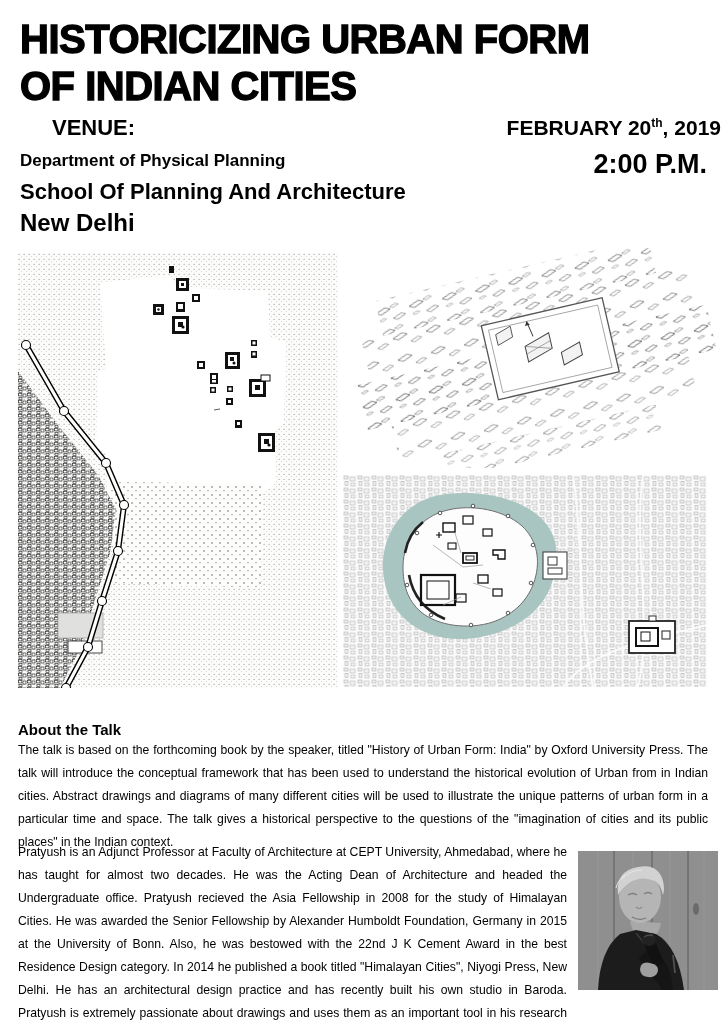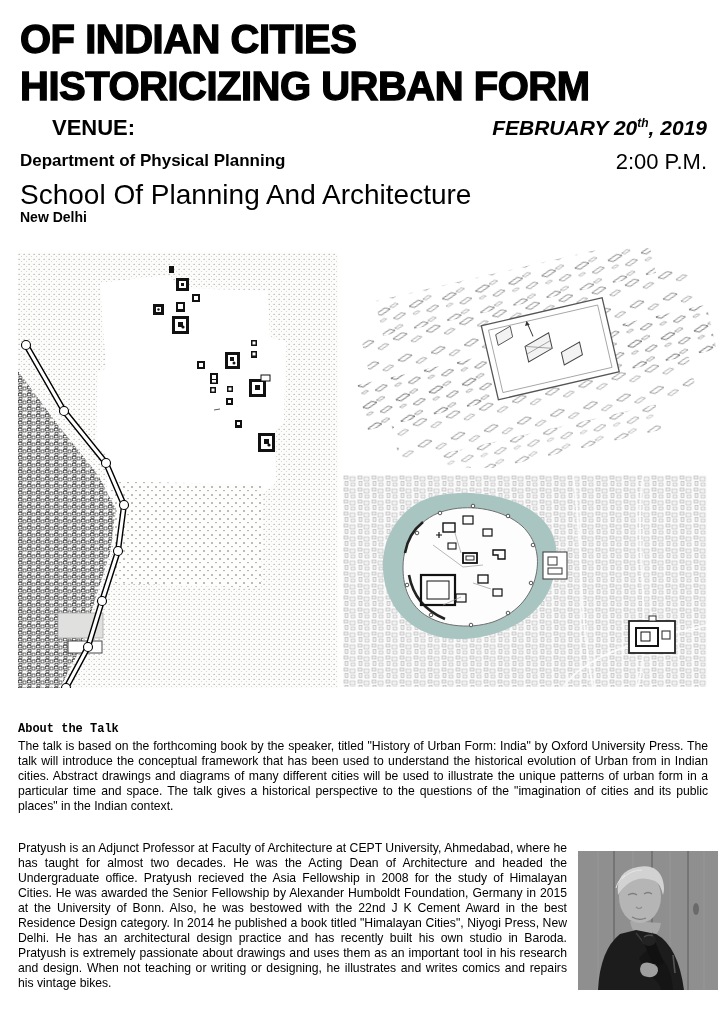--- a/index.html
+++ b/index.html
@@ -7,45 +7,45 @@
     position:relative;width:725px;height:1024px;background:#fff;
     font-family:"Liberation Sans",sans-serif;color:#000;overflow:hidden;
   }
   .title{
     position:absolute;left:20px;top:16px;margin:0;
     font-size:40px;line-height:47px;font-weight:bold;
     letter-spacing:-0.5px;-webkit-text-stroke:1.3px #000;
   }
   .title span{display:block;}
   .venue-label{position:absolute;left:20px;top:115px;font-size:22px;font-weight:bold;margin-left:32px;}
-  .date{position:absolute;right:18px;top:116px;font-size:21px;font-weight:bold;font-style:italic;}
+  .date{position:absolute;right:4px;top:116px;font-size:21px;font-weight:bold;}
   .date sup{font-size:12px;vertical-align:super;}
   .dept{position:absolute;left:20px;top:151px;font-size:17px;font-weight:bold;}
-  .time{position:absolute;right:18px;top:149px;font-size:22px;font-weight:normal;}
-  .school{position:absolute;left:20px;top:179px;font-size:28px;font-weight:normal;}
-  .city{position:absolute;left:20px;top:209px;font-size:14px;font-weight:bold;}
+  .time{position:absolute;right:18px;top:149px;font-size:27px;font-weight:bold;}
+  .school{position:absolute;left:20px;top:179px;font-size:22px;font-weight:bold;}
+  .city{position:absolute;left:20px;top:209px;font-size:24px;font-weight:bold;}
   .fig{position:absolute;}
   .fig-left{left:18px;top:253px;}
   .fig-axon{left:352px;top:248px;}
   .fig-fort{left:343px;top:475px;}
   .section{position:absolute;left:18px;}
-  .section h2{margin:0 0 2px 0;font-size:12px;line-height:15px;font-family:Liberation Mono, monospace;}
-  .section p{margin:0;font-size:12.2px;line-height:15px;text-align:justify;}
+  .section h2{margin:0 0 2px 0;font-size:15px;line-height:15px;}
+  .section p{margin:0;font-size:12.2px;line-height:23px;text-align:justify;}
   .section-talk{top:722px;width:690px;}
   .section-speaker{top:841px;width:549px;}
   .photo{position:absolute;left:578px;top:851px;}
 </style>
 </head>
 <body>
 
 <div class="page">
 
   <h1 class="title">
+    <span>HISTORICIZING URBAN FORM</span>
     <span>OF INDIAN CITIES</span>
-    <span>HISTORICIZING URBAN FORM</span>
   </h1>
 
   <div class="venue-label">VENUE:</div>
   <div class="date"><span>FEBRUARY 20</span><sup>th</sup><span>, 2019</span></div>
   <div class="dept">Department of Physical Planning</div>
   <div class="time">2:00 P.M.</div>
   <div class="school">School Of Planning And Architecture</div>
   <div class="city">New Delhi</div>
 
   <svg class="fig fig-left" width="320" height="435" viewBox="0 0 320 435" aria-label="hand-drawn map of a walled Indian city with scattered monuments">

